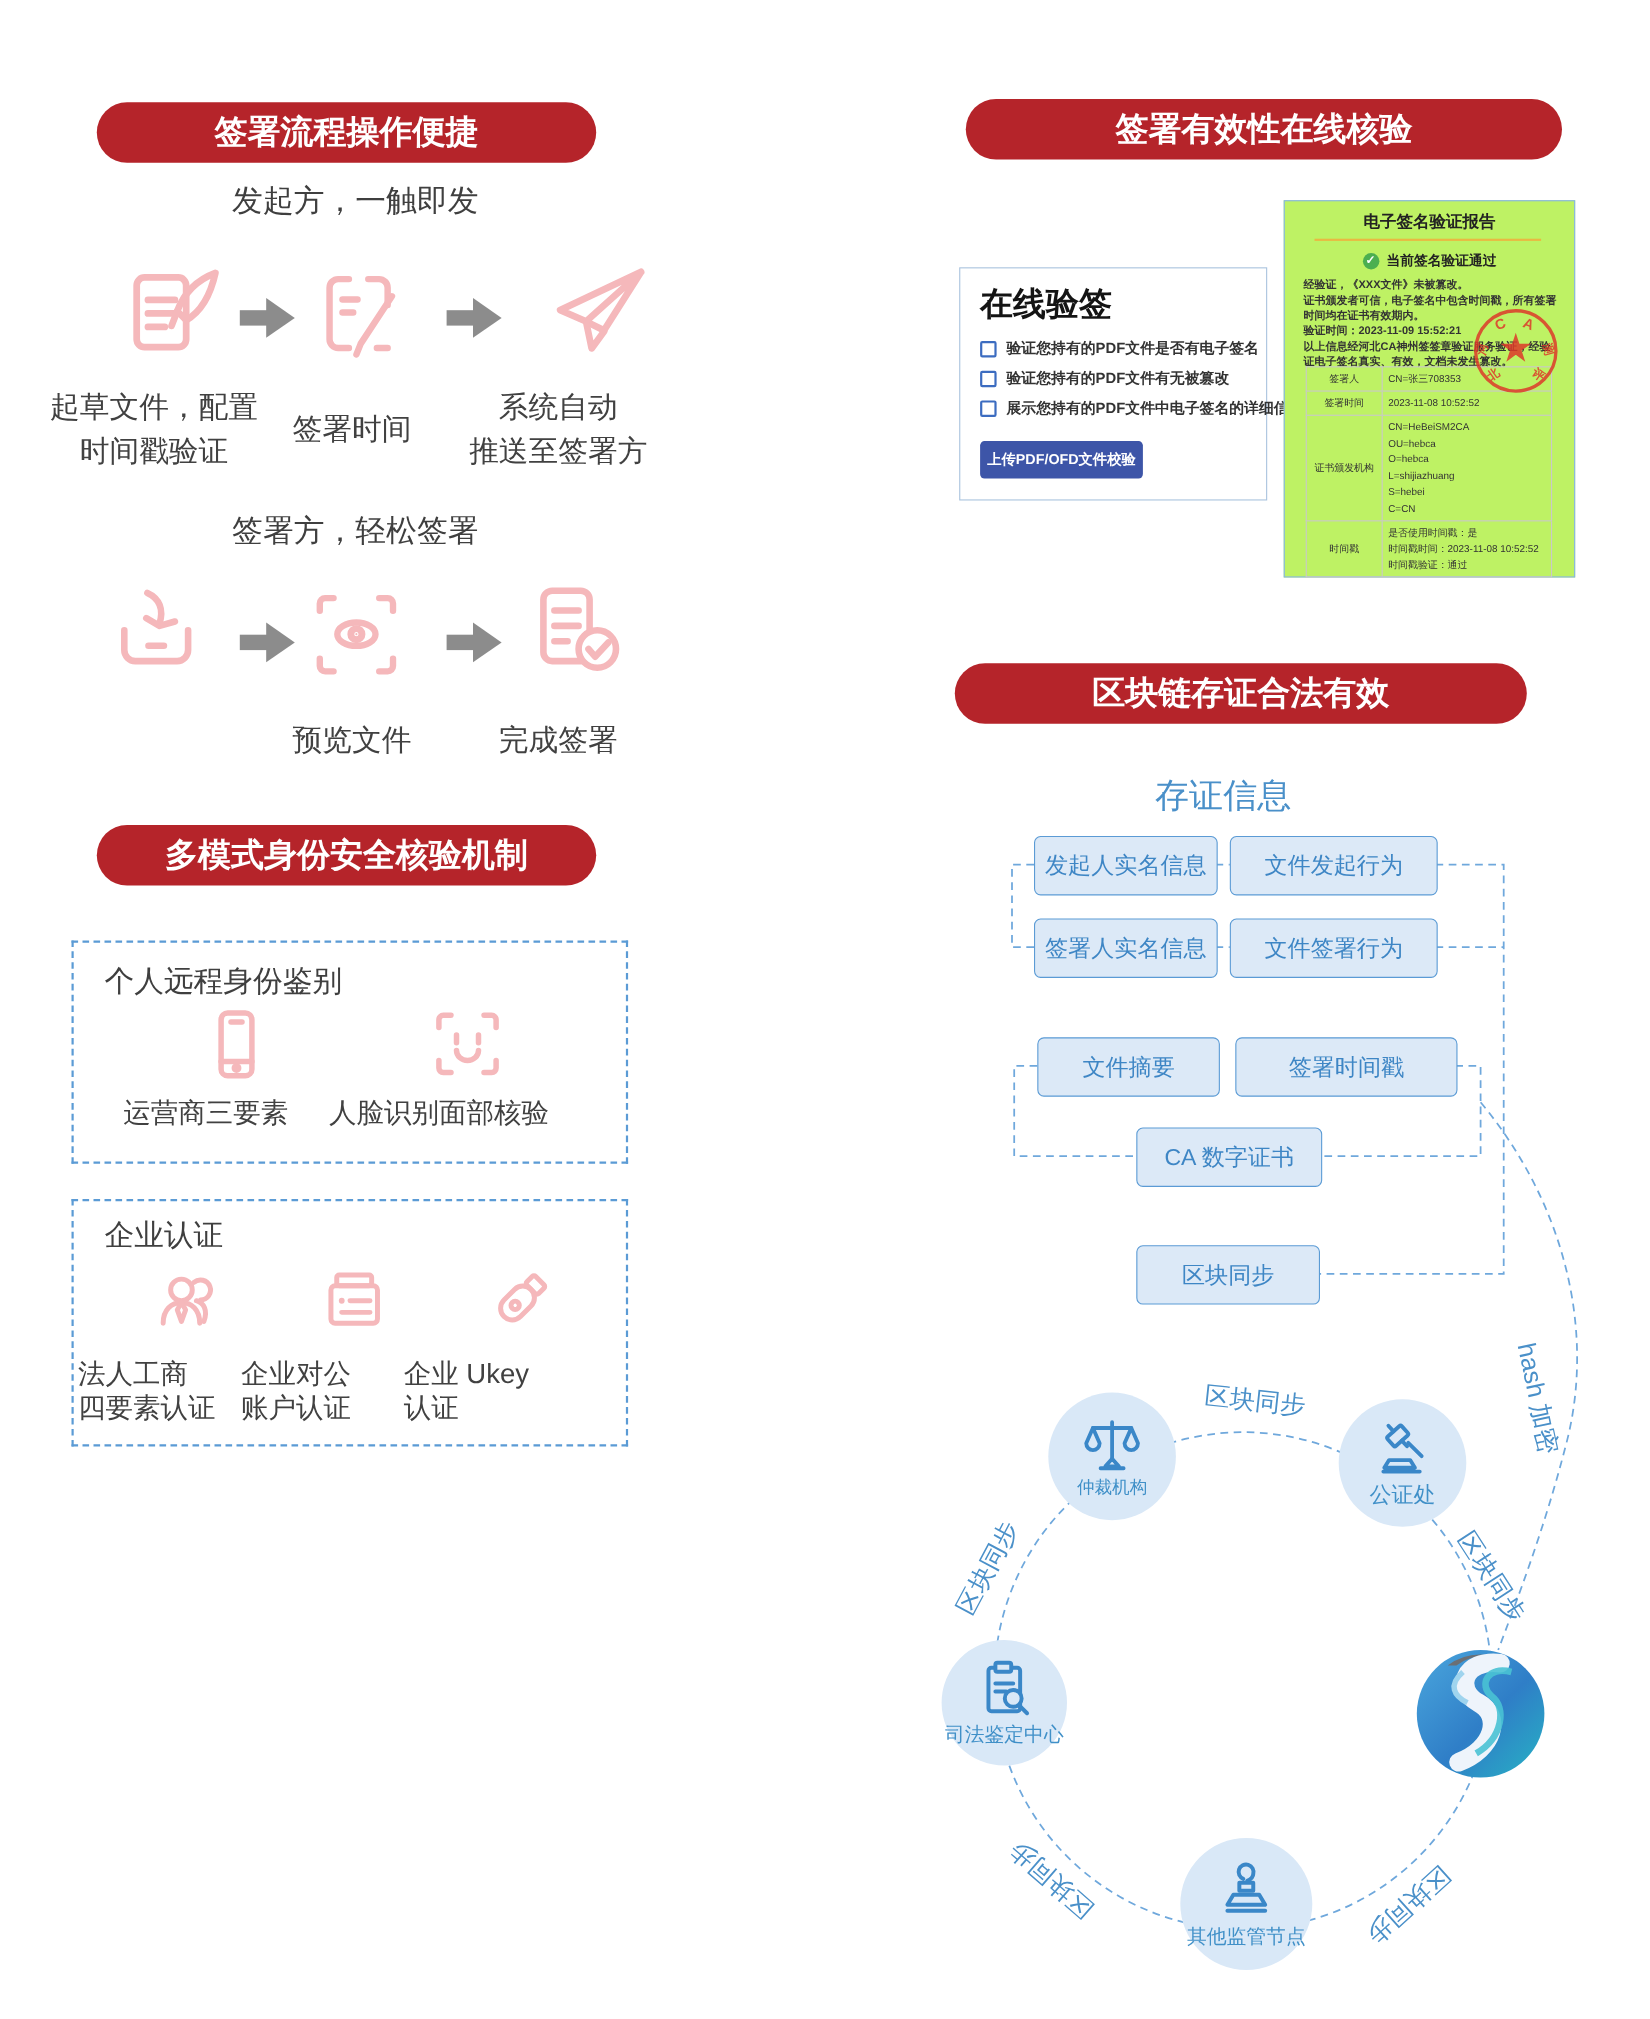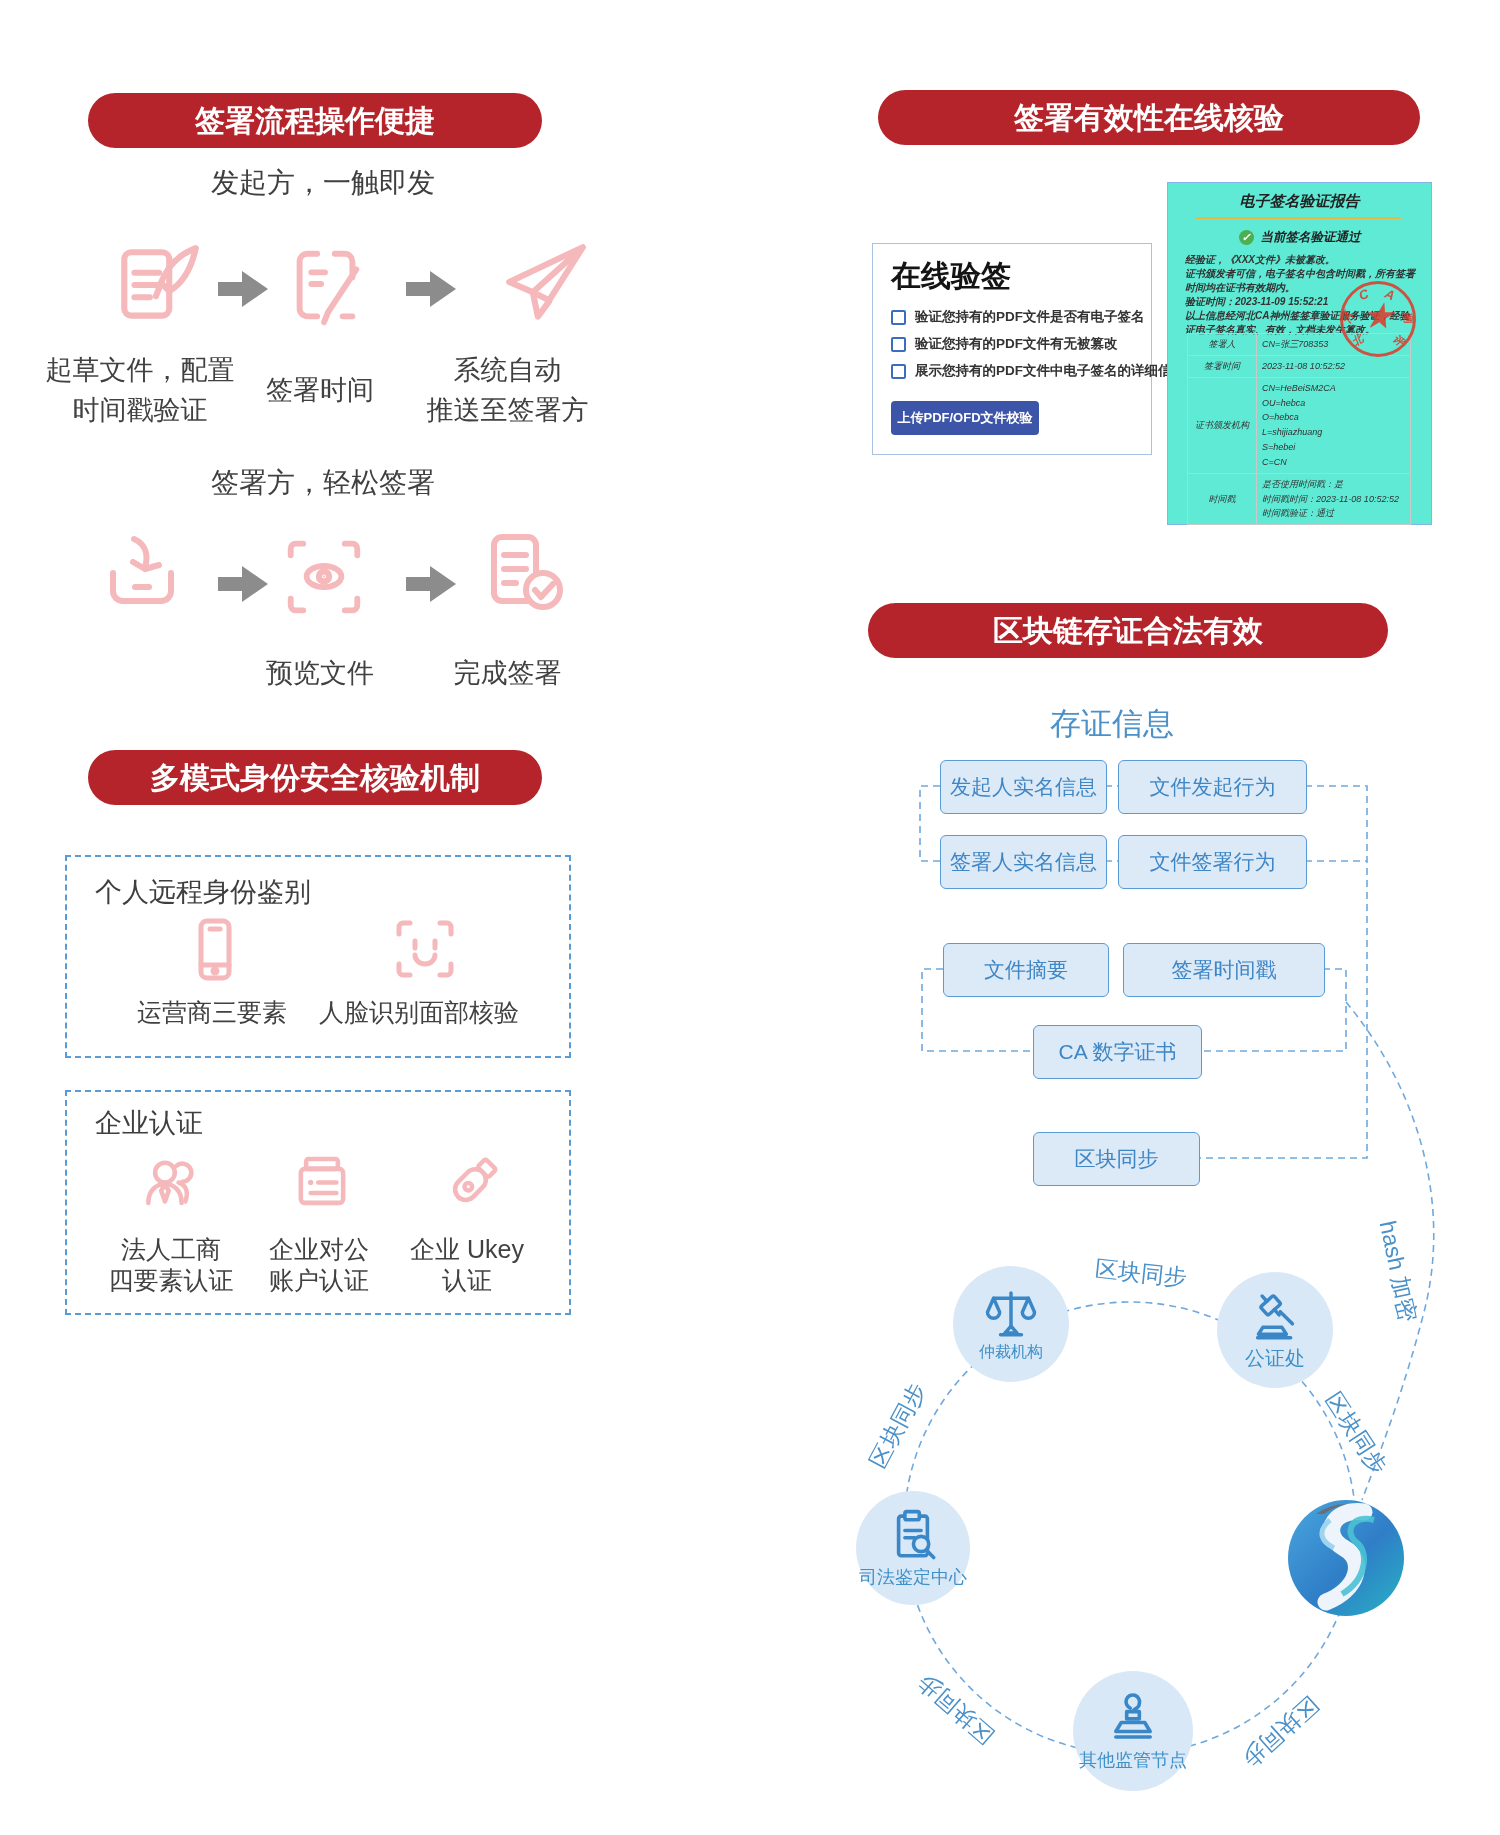--- a/index.html
+++ b/index.html
@@ -9,29 +9,29 @@
   .banner{background:#b5242a;border-radius:28px;color:#fff;font-size:30px;font-weight:bold;
           text-align:center;line-height:55px;white-space:nowrap;}
   .gtitle{font-size:28px;color:#3f3f3f;text-align:center;white-space:nowrap;}
   .step-label{font-size:27px;color:#414141;text-align:center;line-height:40px;white-space:nowrap;}
   .arrow{width:52px;height:36px;position:absolute;}
   .arrow .bar{position:absolute;left:0;top:11px;width:26px;height:14px;background:#8c8c8c;}
   .arrow .tri{position:absolute;left:24px;top:0;width:0;height:0;border-top:18px solid transparent;
               border-bottom:18px solid transparent;border-left:26px solid #8c8c8c;}
   .dash-box{border:2px dashed #5b9bd5;background:#fff;}
   .dash-title{font-size:27px;color:#3f3f3f;white-space:nowrap;}
-  .icon-label{font-size:25px;color:#414141;text-align:center;line-height:31px;white-space:nowrap;}
+  .icon-label{font-size:25px;color:#414141;line-height:31px;white-space:nowrap;}
   .vbox{background:#fff;border:1px solid #a9c3de;}
   .vbox-title{font-size:30px;font-weight:bold;color:#141414;white-space:nowrap;}
   .vitem{display:flex;align-items:flex-start;margin-bottom:9px;text-align:right;}
   .vcheck{width:11px;height:11px;border:2px solid #3c6cc0;border-radius:2px;margin:2px 9px 0 0;flex:0 0 auto;}
   .vtext{font-size:13.5px;font-weight:bold;color:#333;white-space:nowrap;}
   .vbtn{background:#3d55a8;border-radius:4px;color:#fff;font-size:13px;font-weight:bold;
         text-align:center;line-height:34px;white-space:nowrap;}
-  .cert{background:#5eead4;border:1px solid #85b4e8;font-style:italic;}
+  .cert{background:#bef264;border:1px solid #85b4e8;}
   .cert-title{font-size:15px;font-weight:bold;color:#222;text-align:center;white-space:nowrap;}
   .cert-yline{height:2px;background:#e9b842;}
   .cert-status{display:flex;align-items:center;justify-content:center;font-size:12.5px;font-weight:bold;color:#222;}
   .gcheck{width:15px;height:15px;border-radius:50%;background:#4caf50;color:#fff;font-size:11px;
           line-height:15px;text-align:center;margin-right:7px;flex:0 0 auto;}
   .cert-para{font-size:10px;font-weight:bold;color:#333;line-height:1.4;}
   .cert-table{border-collapse:collapse;font-size:9px;color:#333;}
   .cert-table td{border:1px solid #c9c9c9;padding:3px 5px;vertical-align:middle;}
   .cert-table td.lab{width:58px;text-align:center;}
   .cert-table .vline{line-height:1.65;white-space:nowrap;}

